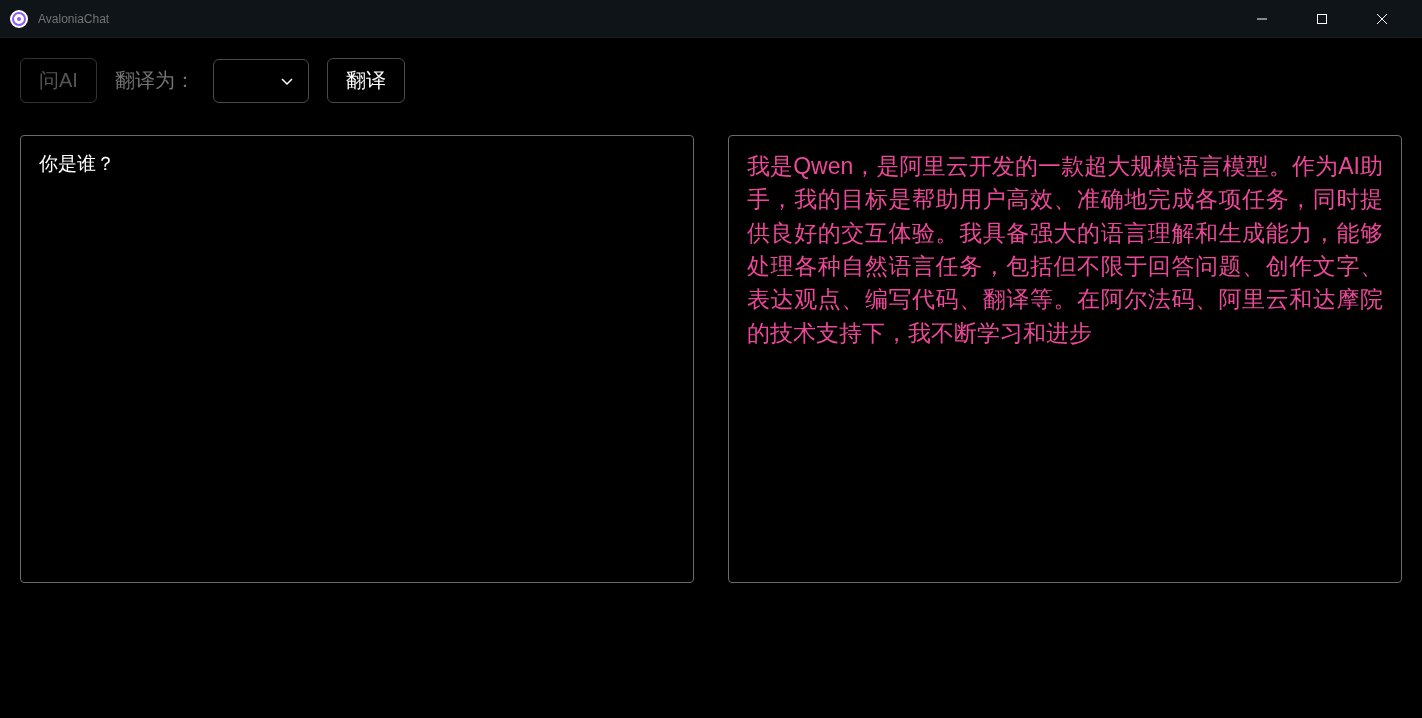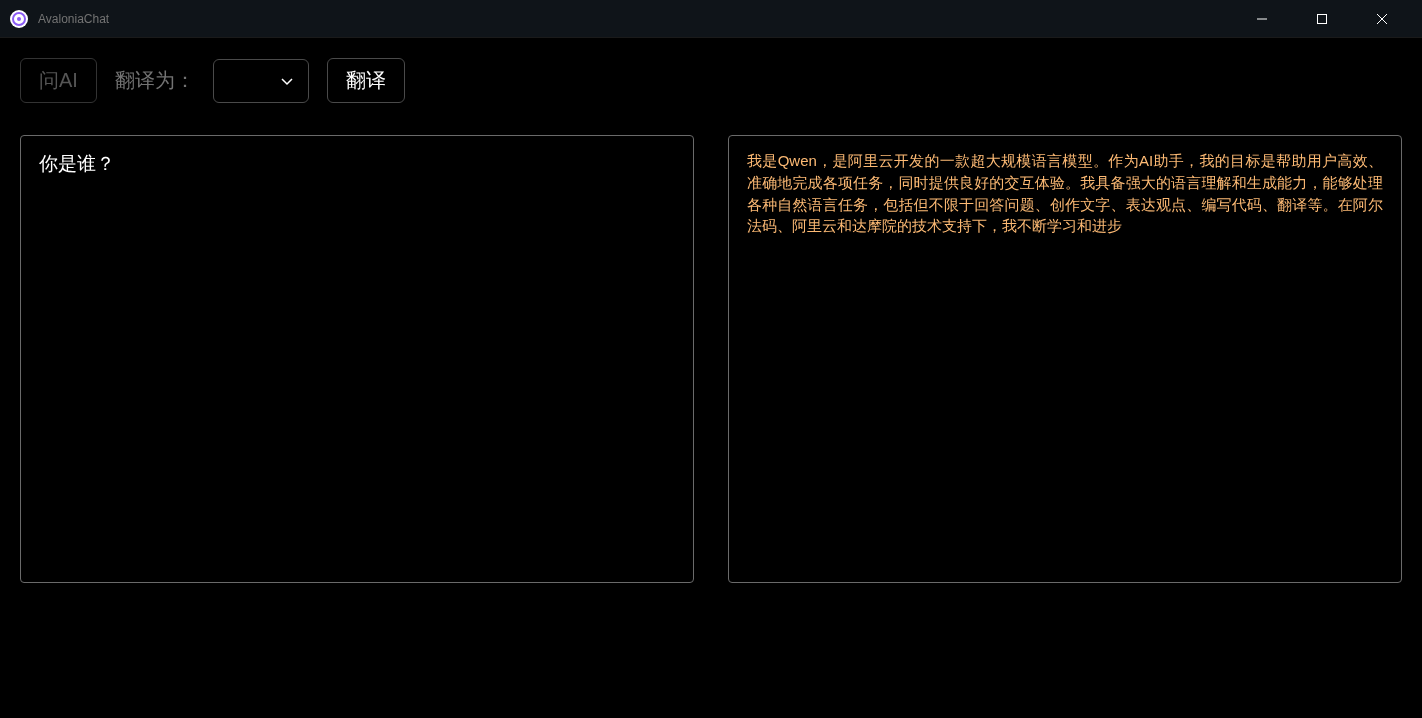--- a/index.html
+++ b/index.html
@@ -145,23 +145,23 @@
       color: #ffffff;
       font-size: 19px;
       font-family: inherit;
       width: 100%;
       height: 100%;
       resize: none;
       outline: none;
       line-height: 1.5;
     }
     .panel-output-text {
-      font-size: 15px;
+      font-size: 23px;
       line-height: 1.45;
-      color: #fdba74;
+      color: #ec4899;
       text-align: justify;
       word-break: break-all;
     }
   </style>
 </head>
 <body>
 
 <div class="titlebar">
   <div class="titlebar-icon">
     <div class="titlebar-icon-inner"></div>

